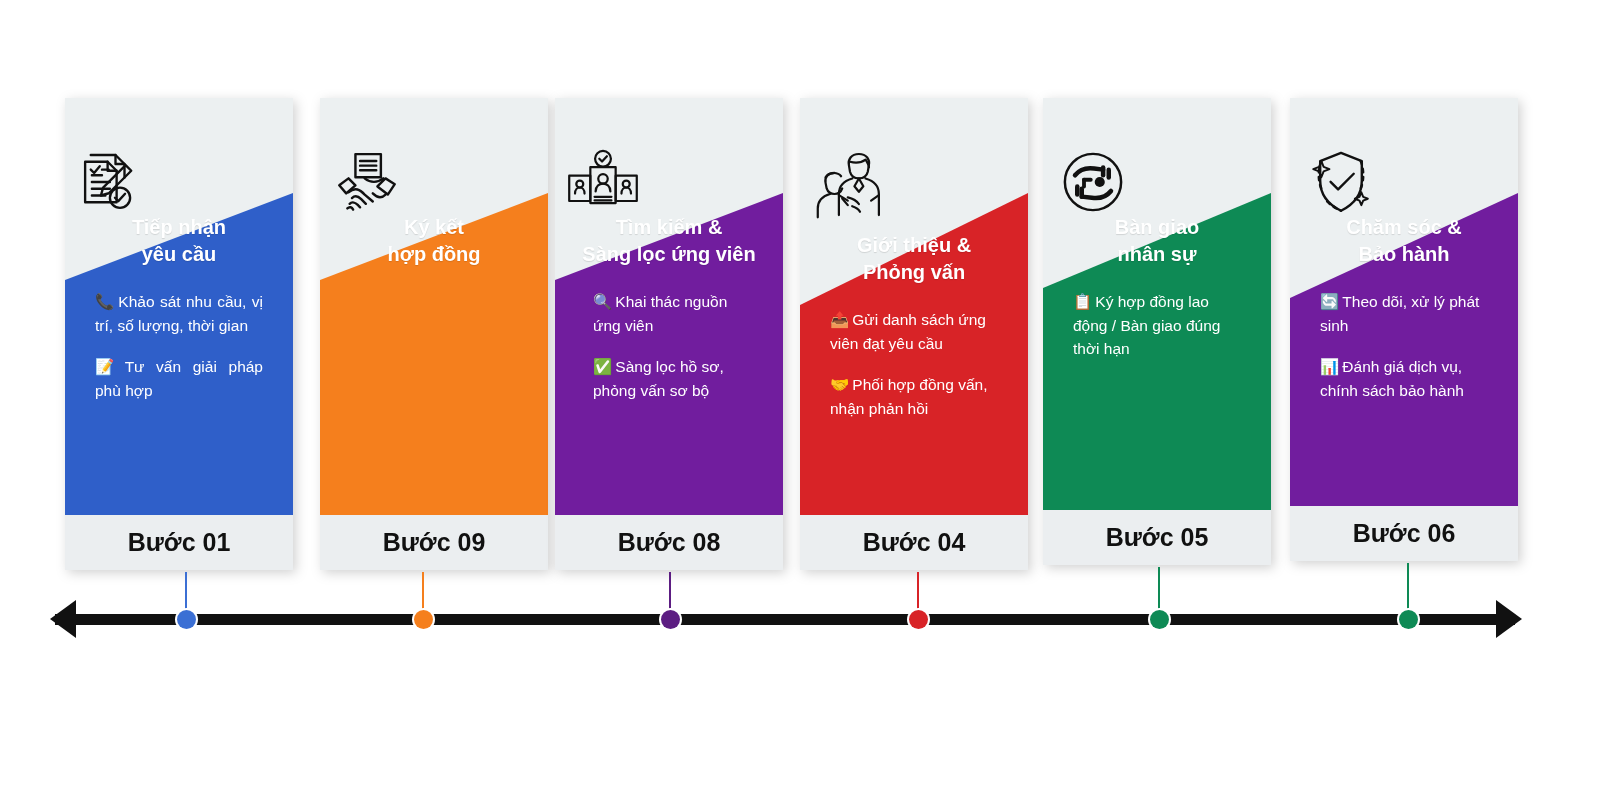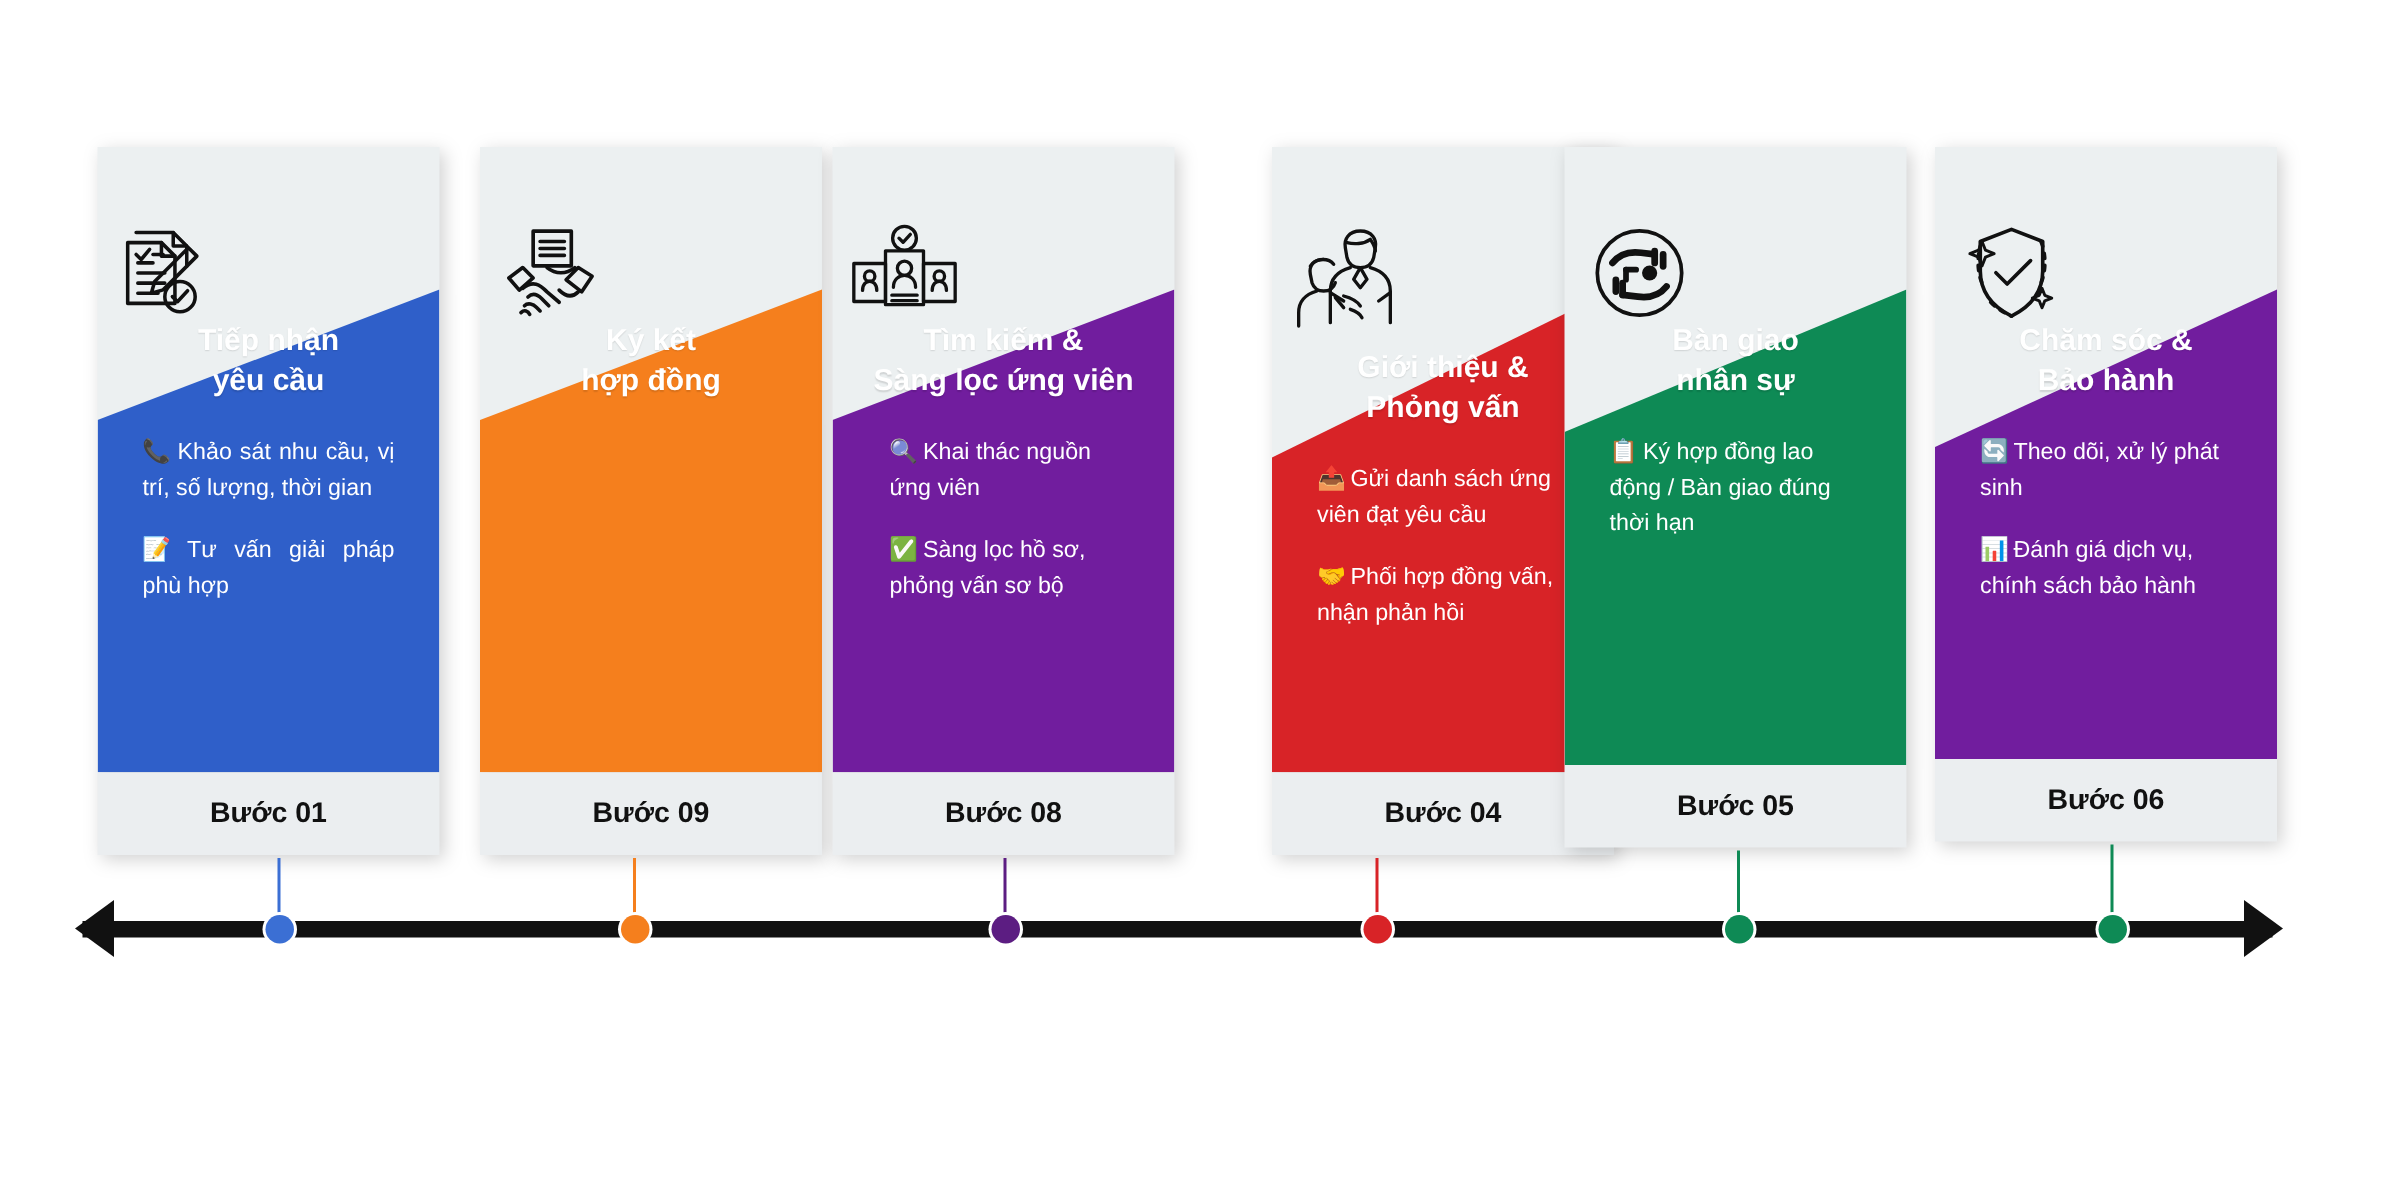--- a/index.html
+++ b/index.html
@@ -78,21 +78,21 @@
   .card-foot {
     position: relative;
     width: 228px;
     height: 55px;
     background: #ebeef0;
     display: flex;
     align-items: center;
     justify-content: center;
     color: #111111;
     font-weight: bold;
-    font-size: 19px;
+    font-size: 25px;
   }
 
   
   #timeline {
     position: absolute;
     left: 0; top: 0;
     width: 1600px; height: 800px;
     pointer-events: none;
   }
   .stem {
@@ -213,21 +213,21 @@
 Sàng lọc ứng viên</div>
         <div class="bullets" style="padding-left:24px;">
           <div class="bullet" style="text-align:left;"><span class="bi">🔍</span><span>Khai thác nguồn ứng viên</span></div>
           <div class="bullet" style="text-align:left;"><span class="bi">✅</span><span>Sàng lọc hồ sơ, phỏng vấn sơ bộ</span></div>
         </div>
       </div>
     </div>
     <div class="card-foot">Bước 08</div>
   </div>
 
-  <div class="card" style="left:848px; top:98px;">
+  <div class="card" style="left:800px; top:98px;">
     <div class="card-body" style="height:417px;">
       <svg class="wedge" viewBox="0 0 228 417" preserveAspectRatio="none">
         <polygon points="0,207 228,95 228,417 0,417" fill="#d82327"></polygon>
       </svg>
       <div class="icon-wrap">
         <svg width="80" height="76" viewBox="0 0 72 64" fill="none" stroke="#111" stroke-width="2" stroke-linecap="round" stroke-linejoin="round">
           <path d="M44 5 c-7 0 -10 5 -9 10 l1 6 c1 4 4 6 8 6 s7 -2 8 -6 l1 -6 c1 -5 -2 -10 -9 -10 z"></path>
           <path d="M36 12 c4 1 10 1 14 -2 c2 3 3 5 3 7"></path>
           <path d="M38 27 c-7 2 -12 6 -12 14 v19"></path>
           <path d="M50 27 c7 2 12 6 12 14 v19"></path>

